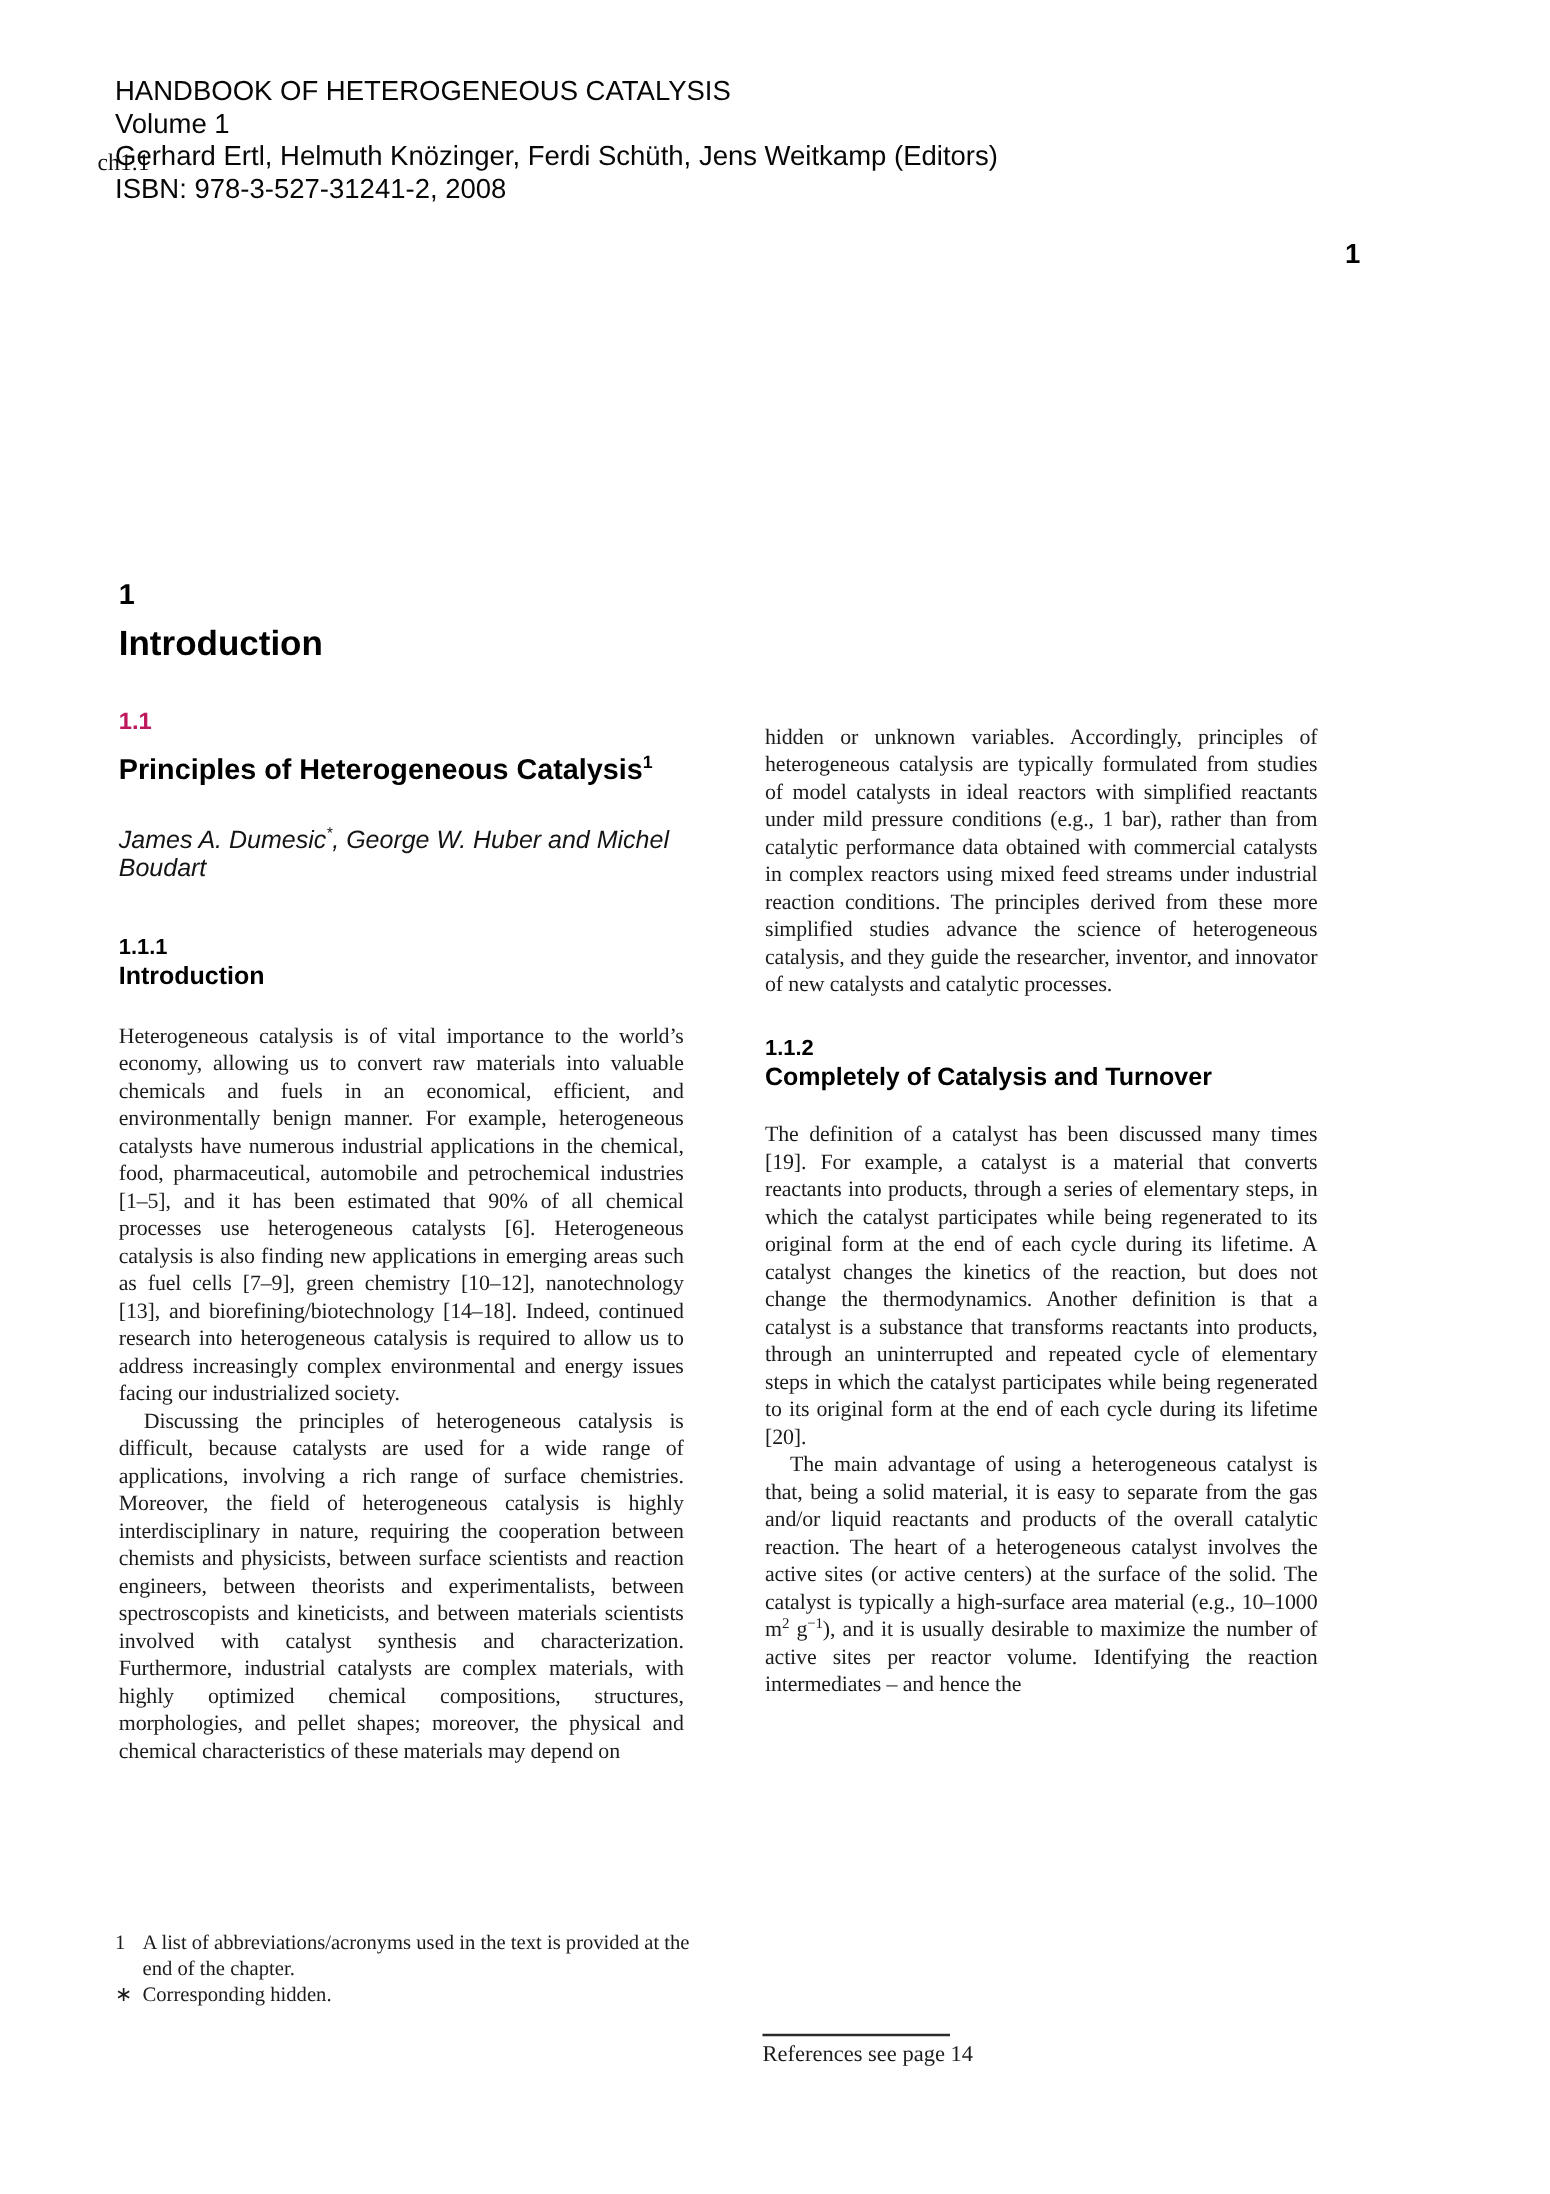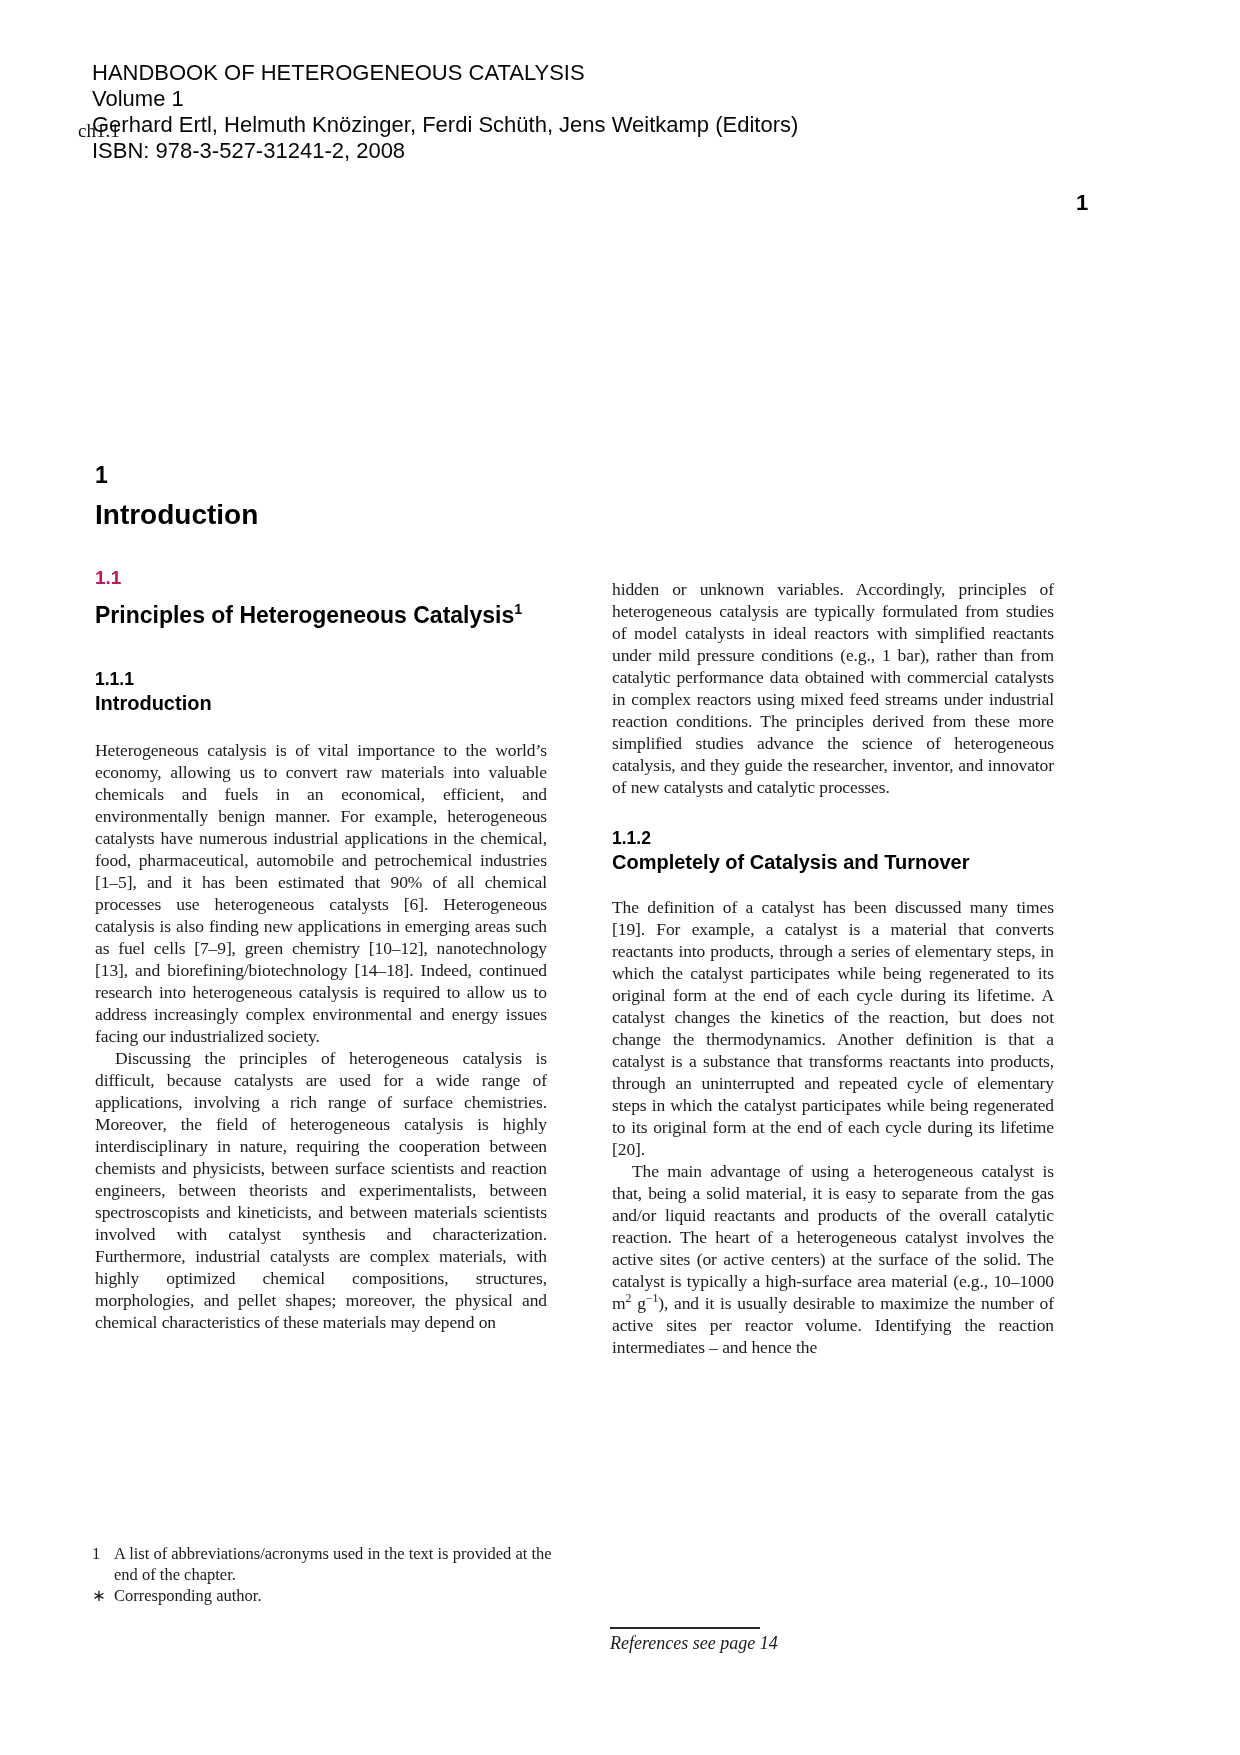--- a/index.html
+++ b/index.html
@@ -156,21 +156,20 @@
     top: 1627px;
     width: 320px;
   }
   .ref-rule {
     width: 150px;
     height: 2px;
     background: #2b2b2b;
   }
   .ref-text {
     font-family: "Liberation Serif", serif;
-    font-style: italic;
     font-size: 18px;
     margin-top: 4px;
     color: #1b1b1b;
   }
 </style>
 </head>
 <body>
 
 <div class="page">
 
@@ -187,20 +186,23 @@
 
   <div class="col-left">
     <div class="chapter-number">1</div>
     <div class="chapter-title">Introduction</div>
 
     <div class="section-number">1.1</div>
     <div class="section-title">
       <span>Principles of Heterogeneous Catalysis</span><sup class="fn-ref">1</sup>
     </div>
 
+    <div class="authors">
+      <span>James A. Dumesic</span><sup class="fn-ref">*</sup><span>, George W. Huber and Michel Boudart</span>
+    </div>
 
     <div class="subsection-number">1.1.1</div>
     <div class="subsection-title">Introduction</div>
 
     <p class="body-par first-par">Heterogeneous catalysis is of vital importance to the world’s economy, allowing us to convert raw materials into valuable chemicals and fuels in an economical, efficient, and environmentally benign manner. For example, heterogeneous catalysts have numerous industrial applications in the chemical, food, pharmaceutical, automobile and petrochemical industries [1–5], and it has been estimated that 90% of all chemical processes use heterogeneous catalysts [6]. Heterogeneous catalysis is also finding new applications in emerging areas such as fuel cells [7–9], green chemistry [10–12], nanotechnology [13], and biorefining/biotechnology [14–18]. Indeed, continued research into heterogeneous catalysis is required to allow us to address increasingly complex environmental and energy issues facing our industrialized society.</p>
     <p class="body-par indent">Discussing the principles of heterogeneous catalysis is difficult, because catalysts are used for a wide range of applications, involving a rich range of surface chemistries. Moreover, the field of heterogeneous catalysis is highly interdisciplinary in nature, requiring the cooperation between chemists and physicists, between surface scientists and reaction engineers, between theorists and experimentalists, between spectroscopists and kineticists, and between materials scientists involved with catalyst synthesis and characterization. Furthermore, industrial catalysts are complex materials, with highly optimized chemical compositions, structures, morphologies, and pellet shapes; moreover, the physical and chemical characteristics of these materials may depend on</p>
   </div>
 
   <div class="col-right">
     <p class="body-par">hidden or unknown variables. Accordingly, principles of heterogeneous catalysis are typically formulated from studies of model catalysts in ideal reactors with simplified reactants under mild pressure conditions (e.g., 1 bar), rather than from catalytic performance data obtained with commercial catalysts in complex reactors using mixed feed streams under industrial reaction conditions. The principles derived from these more simplified studies advance the science of heterogeneous catalysis, and they guide the researcher, inventor, and innovator of new catalysts and catalytic processes.</p>
@@ -215,21 +217,21 @@
     </p>
   </div>
 
   <div class="footnotes">
     <div class="footnote-row">
       <div class="footnote-marker">1</div>
       <div class="footnote-text">A list of abbreviations/acronyms used in the text is provided at the end of the chapter.</div>
     </div>
     <div class="footnote-row">
       <div class="footnote-marker">∗</div>
-      <div class="footnote-text">Corresponding author.</div>
+      <div class="footnote-text">Corresponding hidden.</div>
     </div>
   </div>
 
   <div class="ref-footer">
     <div class="ref-rule"></div>
     <div class="ref-text">References see page 14</div>
   </div>
 
 </div>
 

